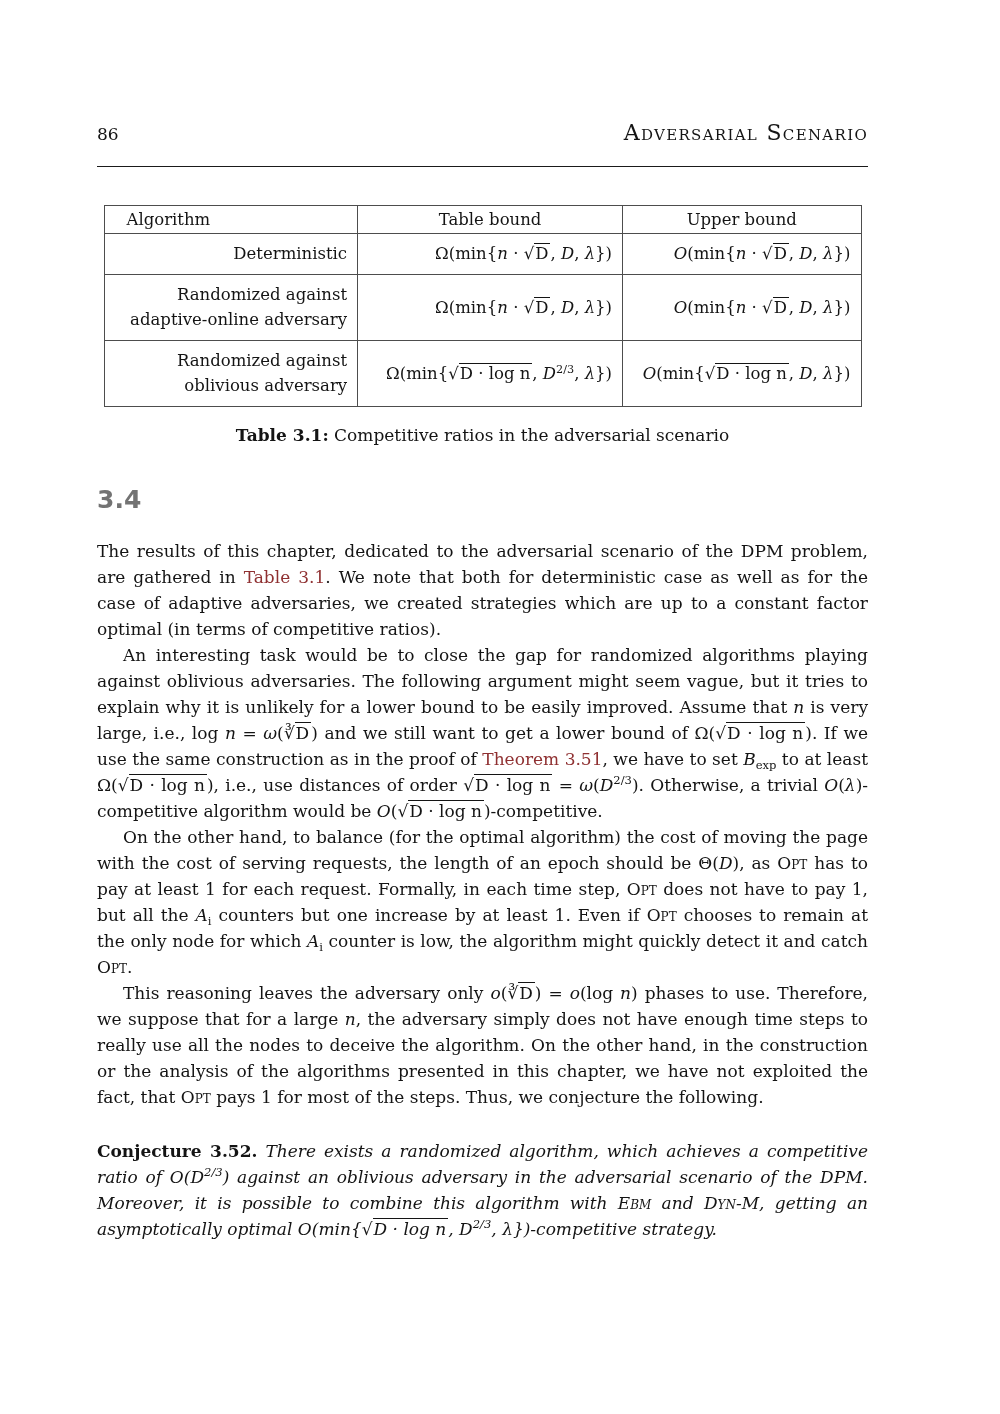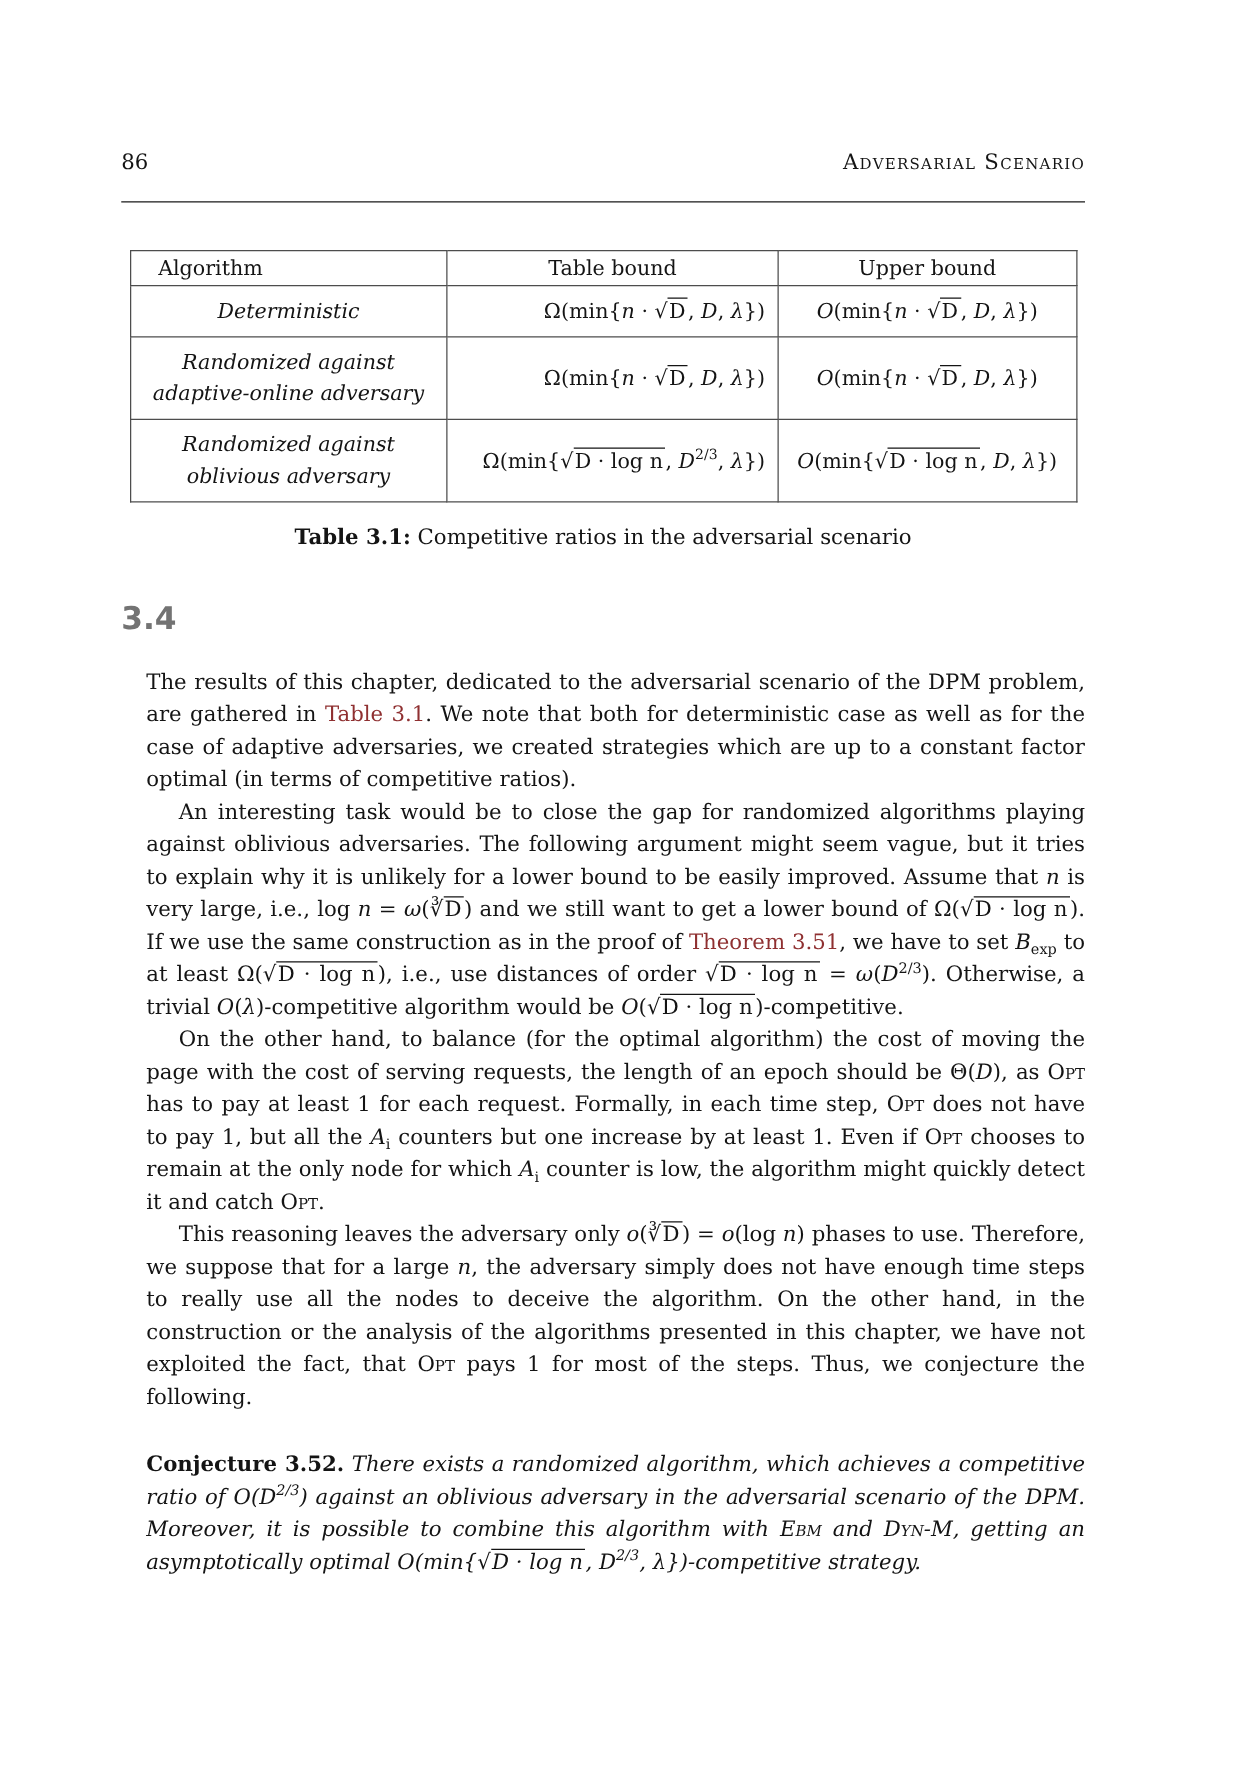--- a/index.html
+++ b/index.html
@@ -10,48 +10,48 @@
     background:#ffffff; color:var(--text-color);
     font-family:"DejaVu Serif", serif; font-size:17px;
     padding:120px 132px 60px 97px;
   }
   
   .running-header {
     display:flex; justify-content:space-between; align-items:baseline;
     border-bottom:1.3px solid var(--rule-color); padding-bottom:21px;
   }
   .page-number { font-size:17px; }
-  .running-title { font-variant:small-caps; letter-spacing:0.06em; font-size:17px; }
+  .running-title { font-variant:small-caps; letter-spacing:0.06em; font-size:22px; }
 
   
   .results-table {
     width:758px; margin:38px auto 0 auto; border-collapse:collapse;
     font-size:16.5px;
   }
   .results-table th, .results-table td {
     border:1px solid var(--border-color); font-weight:400; vertical-align:middle;
   }
   .results-table th { padding:4px 22px; }
   .results-table th.col-algo { text-align:left; }
   .results-table td { padding:7px 10px; }
-  .results-table td.algo { text-align:center; width:33.5%; line-height:1.55;font-style:italic; }
+  .results-table td.algo { text-align:right; width:33.5%; line-height:1.55; }
   .results-table td.formula { text-align:center; }
   .results-table td.lower { width:35%;text-align:right; }
-  .results-table td.upper { width:31.5%; }
+  .results-table td.upper { width:31.5%;text-align:right; }
 
   .table-caption { margin-top:18px; text-align:center; font-size:17px; }
 
   
   .section-heading {
     margin-top:40px; display:flex; gap:18px; align-items:baseline;
     font-family:"DejaVu Sans", sans-serif; font-weight:700; font-size:25px; color:#737373;
   }
 
   
-  .body-copy { margin-top:24px; line-height:26px;margin-left:20px; }
+  .body-copy { margin-top:24px; line-height:26px; }
   p.para { text-align:justify; }
   p.para.indent { text-indent:26px; }
 
   .conjecture { margin-top:28px; text-align:justify; font-style:italic; line-height:26px; }
   .conjecture .seg-b { font-style:normal; }
 
   
   .seg-i { font-style:italic; }
   .seg-b { font-weight:700; }
   .seg-sc { font-variant:small-caps; }

